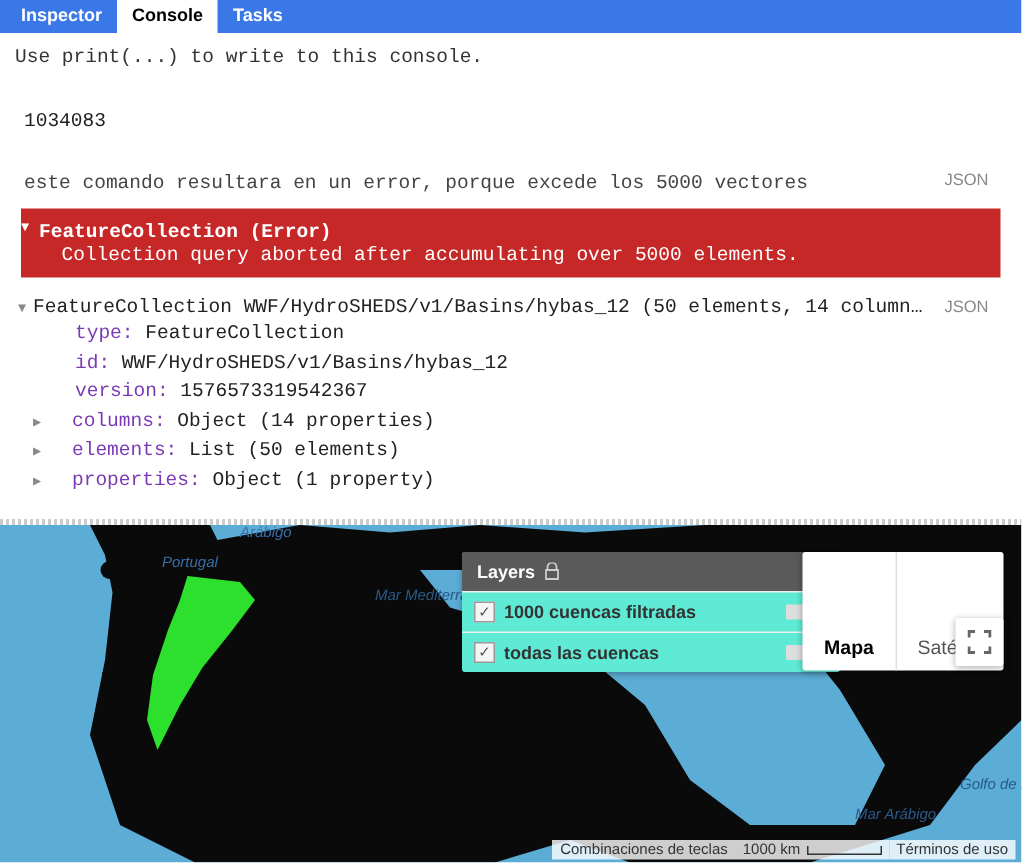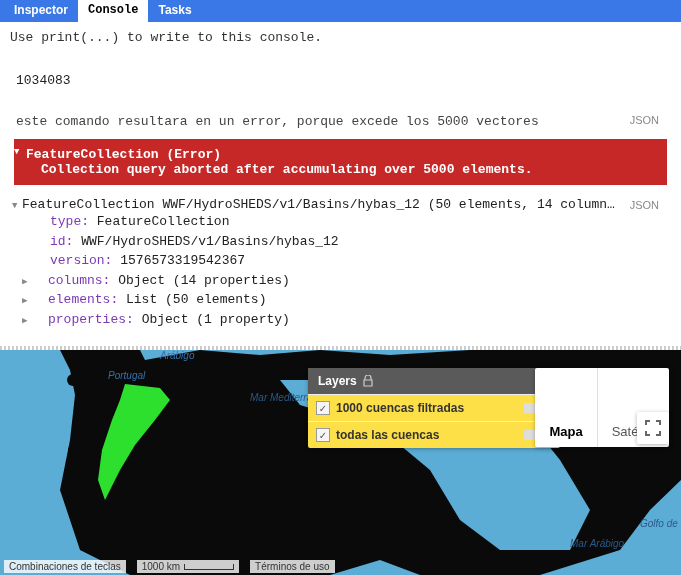--- a/index.html
+++ b/index.html
@@ -1,65 +1,65 @@
 <!DOCTYPE html>
 <html><head>
 <meta charset="utf-8">
 <style>
   * { box-sizing: border-box; margin: 0; padding: 0; }
   body { font-family: Arial, sans-serif; font-size: 12px; width: 681px; height: 575px; overflow: hidden; background: #fff; }
   
   .tab-bar { background: #3b78e7; display: flex; height: 22px; align-items: stretch; padding: 0 4px; }
   .tab { padding: 3px 10px; color: #fff; font-size: 12px; font-weight: bold; cursor: pointer; }
-  .tab.active { background: #fff; color: #000; font-family: Liberation Mono, monospace; }
+  .tab.active { background: #fff; color: #000; }
   
   .console-area { height: 324px; overflow-y: auto; font-family: 'Courier New', monospace; font-size: 13px; position: relative; }
   .console-area::-webkit-scrollbar { width: 12px; }
   .console-area::-webkit-scrollbar-track { background: #f0f0f0; }
   .console-area::-webkit-scrollbar-thumb { background: #c0c0c0; }
   .console-hint { color: #333; padding: 8px 10px; }
   .console-output { padding: 20px 16px; color: #222; }
   .console-cmd { padding: 6px 16px; color: #444; position: relative; }
   .json-tag { position: absolute; right: 22px; color: #888; font-size: 11px; font-family: Arial, sans-serif; margin-left: 12px; }
   
   .error-block { background: #c62828; color: #fff; margin: 4px 14px 8px 14px; padding: 8px 12px; position: relative; font-family: 'Courier New', monospace; }
   .error-block .caret { position: absolute; left: 0px; top: 8px; font-size: 9px; color: #fff; }
   .error-title { font-weight: bold; }
-  .error-body { padding-left: 15px; font-weight: bold; }
+  .error-body { padding-left: 15px; font-weight: normal; }
   
   .obj-block { padding: 4px 10px 10px 10px; font-family: 'Courier New', monospace; font-size: 13px; position: relative; }
   .obj-header { color: #222; padding-left: 2px; }
   .obj-header .caret { color: #888; font-size: 9px; display: inline-block; width: 10px; }
   .obj-prop { padding-left: 24px; line-height: 1.5; }
   .obj-prop .caret { color: #888; font-size: 9px; display: inline-block; width: 10px; margin-left: -12px; }
   .prop-key { color: #7b3ab5; margin-left: 16px; }
   .prop-val { color: #222; }
   
   .divider { height: 4px; background: repeating-linear-gradient(90deg, #ccc, #ccc 2px, #fff 2px, #fff 4px); }
   
   .map-area { position: relative; height: 225px; background: #5badd6; overflow: hidden; }
   .map-svg { position: absolute; top: 0; left: 0; }
   
-  .layers-panel { position: absolute; top: 18px; left: 308px; background: #fde047; border-radius: 2px; box-shadow: 0 1px 4px rgba(0,0,0,0.3); width: 252px; font-family: Arial, sans-serif; }
+  .layers-panel { position: absolute; top: 18px; left: 308px; background: #5eead4; border-radius: 2px; box-shadow: 0 1px 4px rgba(0,0,0,0.3); width: 252px; font-family: Arial, sans-serif; }
   .layers-header { background: #5a5a5a; color: #fff; padding: 6px 10px; font-size: 12px; font-weight: bold; display: flex; align-items: center; gap: 6px; border-radius: 2px 2px 0 0; }
   .lock-icon { width: 10px; height: 12px; }
   .layer-row { display: flex; align-items: center; padding: 6px 8px; border-top: 1px solid #eee; gap: 6px; }
   .layer-check { width: 14px; height: 14px; border: 1px solid #999; background: #f5f5f5; display: flex; align-items: center; justify-content: center; font-size: 10px; color: #555; }
   .layer-label { flex: 1; font-size: 12px; color: #333; font-weight: bold; }
   .layer-slider { width: 28px; height: 10px; background: #ddd; position: relative; border-radius: 1px; }
   .layer-slider::after { content: ''; position: absolute; right: 0; top: -2px; width: 8px; height: 14px; background: #eee; border: 1px solid #999; border-radius: 1px; }
   
   .maptype-control { position: absolute; top: 18px; right: 12px; background: #fff; border-radius: 2px; box-shadow: 0 1px 4px rgba(0,0,0,0.3); display: flex; }
   .maptype-btn { padding: 8px 14px; font-size: 13px; color: #555; cursor: pointer; margin-top: 48px; }
   .maptype-btn.active { color: #000; font-weight: bold; }
   .maptype-sep { width: 1px; background: #e0e0e0; }
   
   .fullscreen-btn { position: absolute; top: 62px; right: 12px; width: 32px; height: 32px; background: #fff; border-radius: 2px; box-shadow: 0 1px 4px rgba(0,0,0,0.3); display: flex; align-items: center; justify-content: center; cursor: pointer; }
   
-  .map-attrib { position: absolute; bottom: 2px; left: 0; right: 0; display: flex; gap: 11px; font-size: 10px; color: #333; padding: 0 4px; align-items: center; }
+  .map-attrib { position: absolute; bottom: 2px; left: 0; right: 0; display: flex; justify-content: flex-end; gap: 0; font-size: 10px; color: #333; padding: 0 4px; align-items: center; }
   .attrib-item { background: rgba(255,255,255,0.8); padding: 1px 5px; }
   .scale-bar { background: rgba(255,255,255,0.8); padding: 1px 5px; display: flex; align-items: center; gap: 4px; }
   .scale-line { width: 50px; height: 6px; border: 1px solid #333; border-top: none; }
   
   .map-label { position: absolute; color: #3a6ea8; font-size: 10px; font-style: italic; white-space: nowrap; }
   .map-label.sea { color: #2a5a8a; }
 </style>
 </head>
 <body>
 

